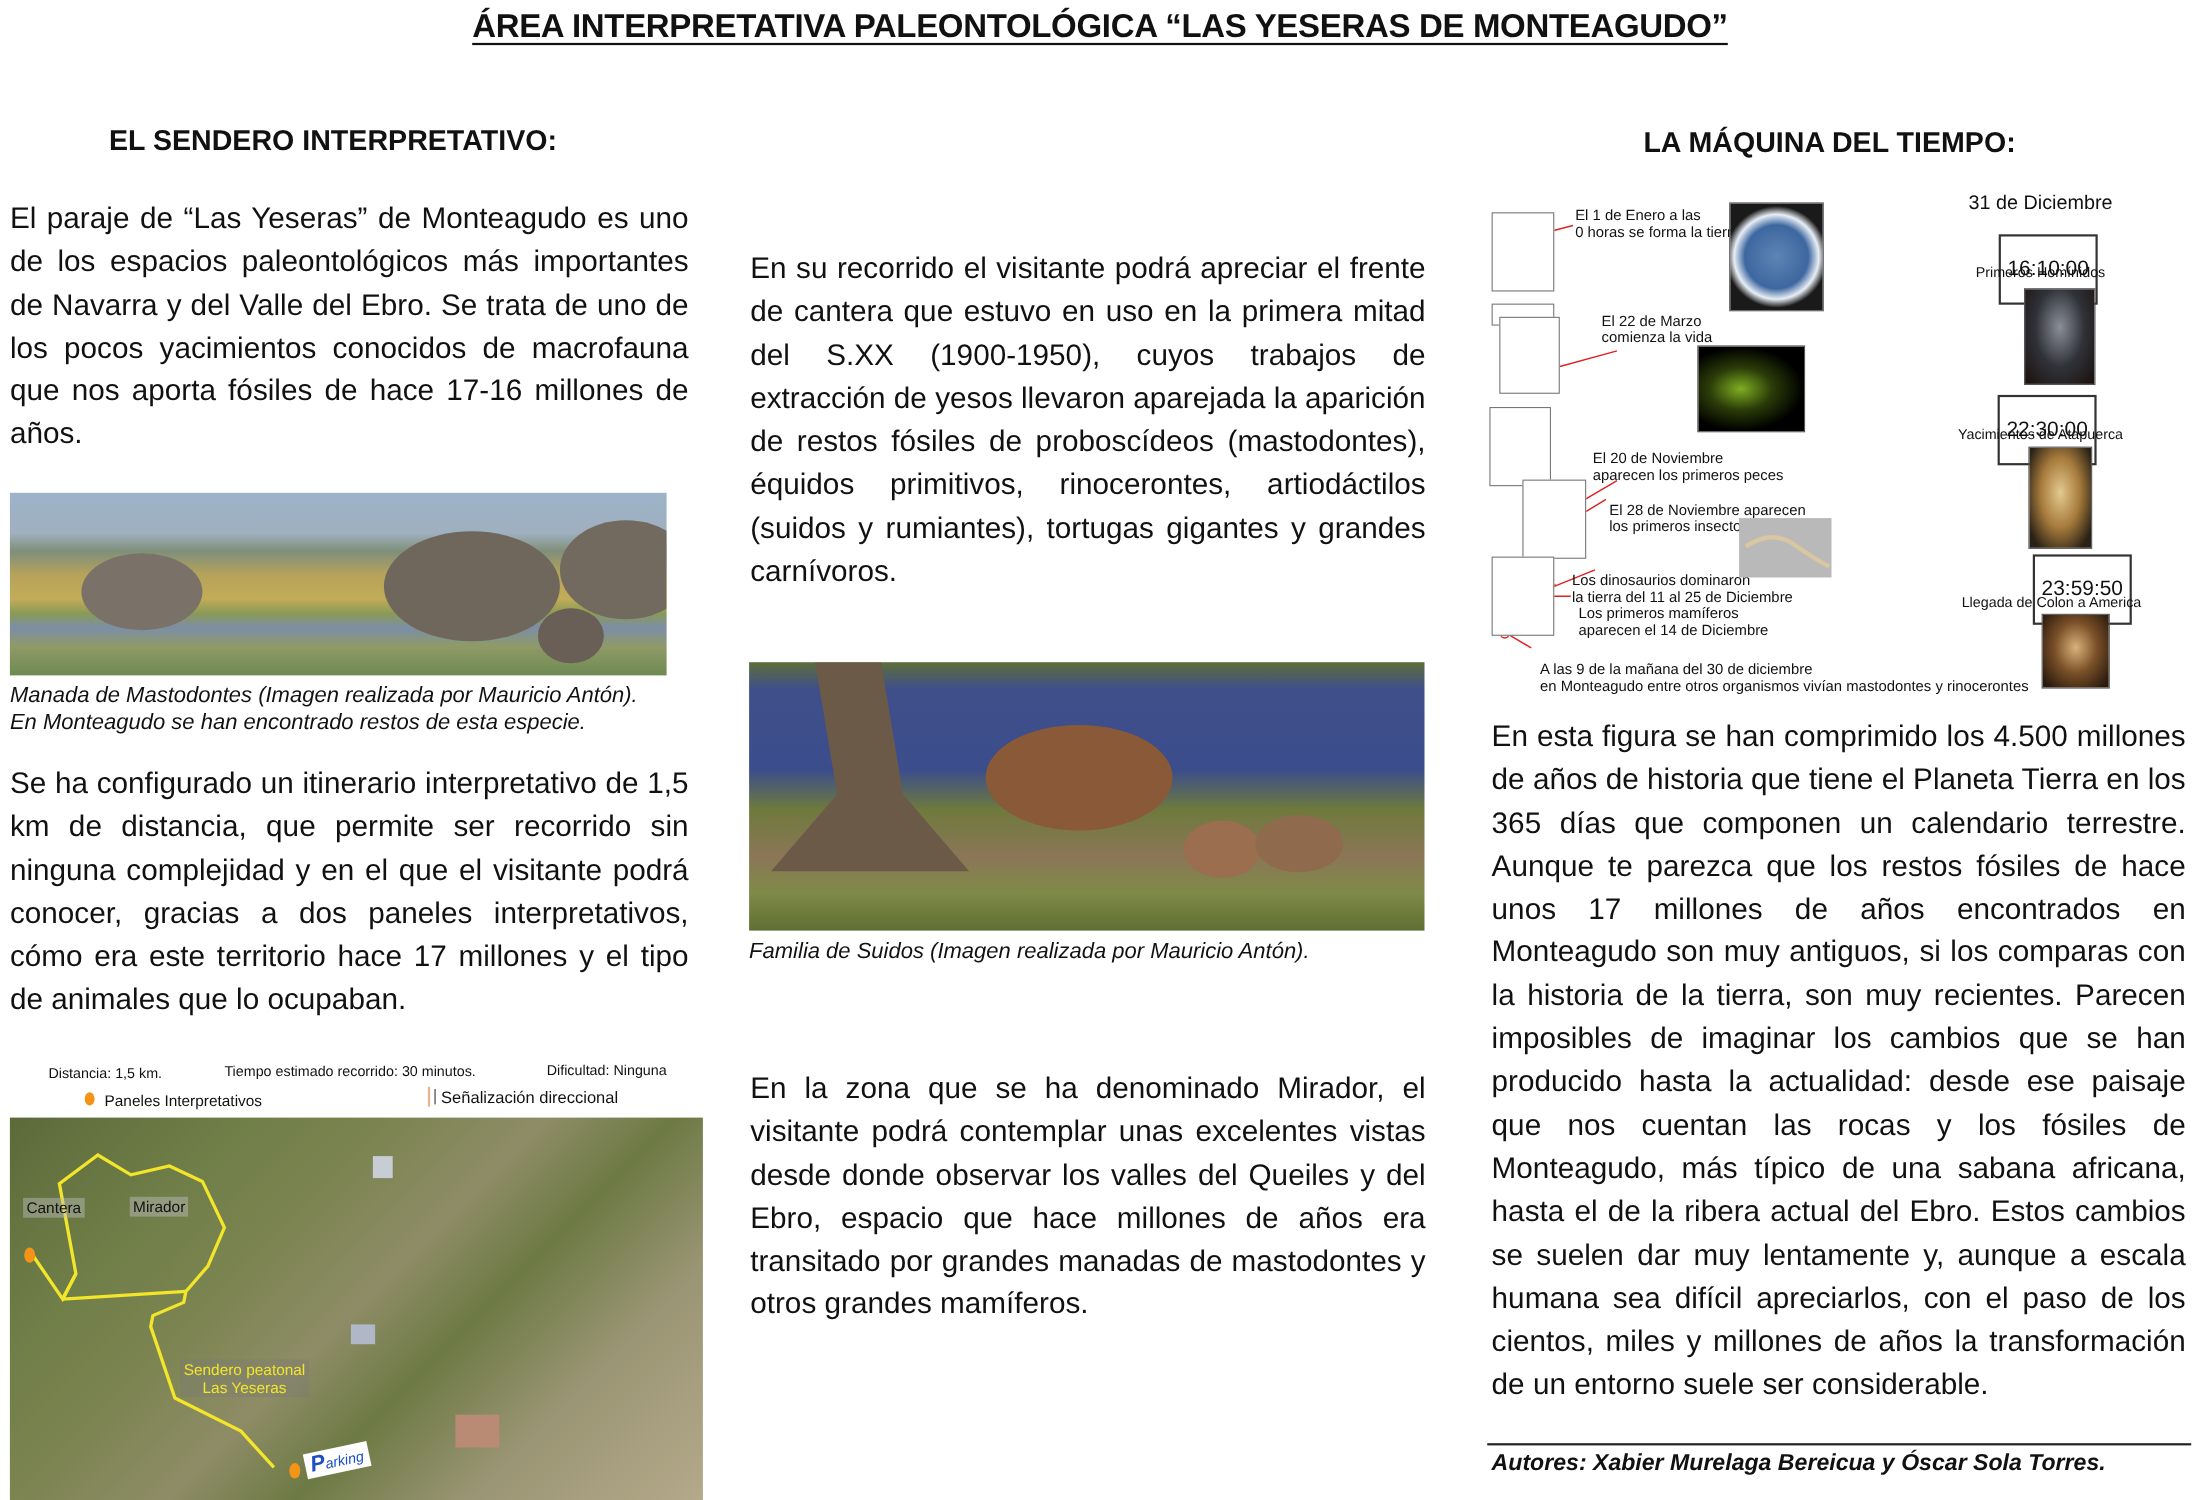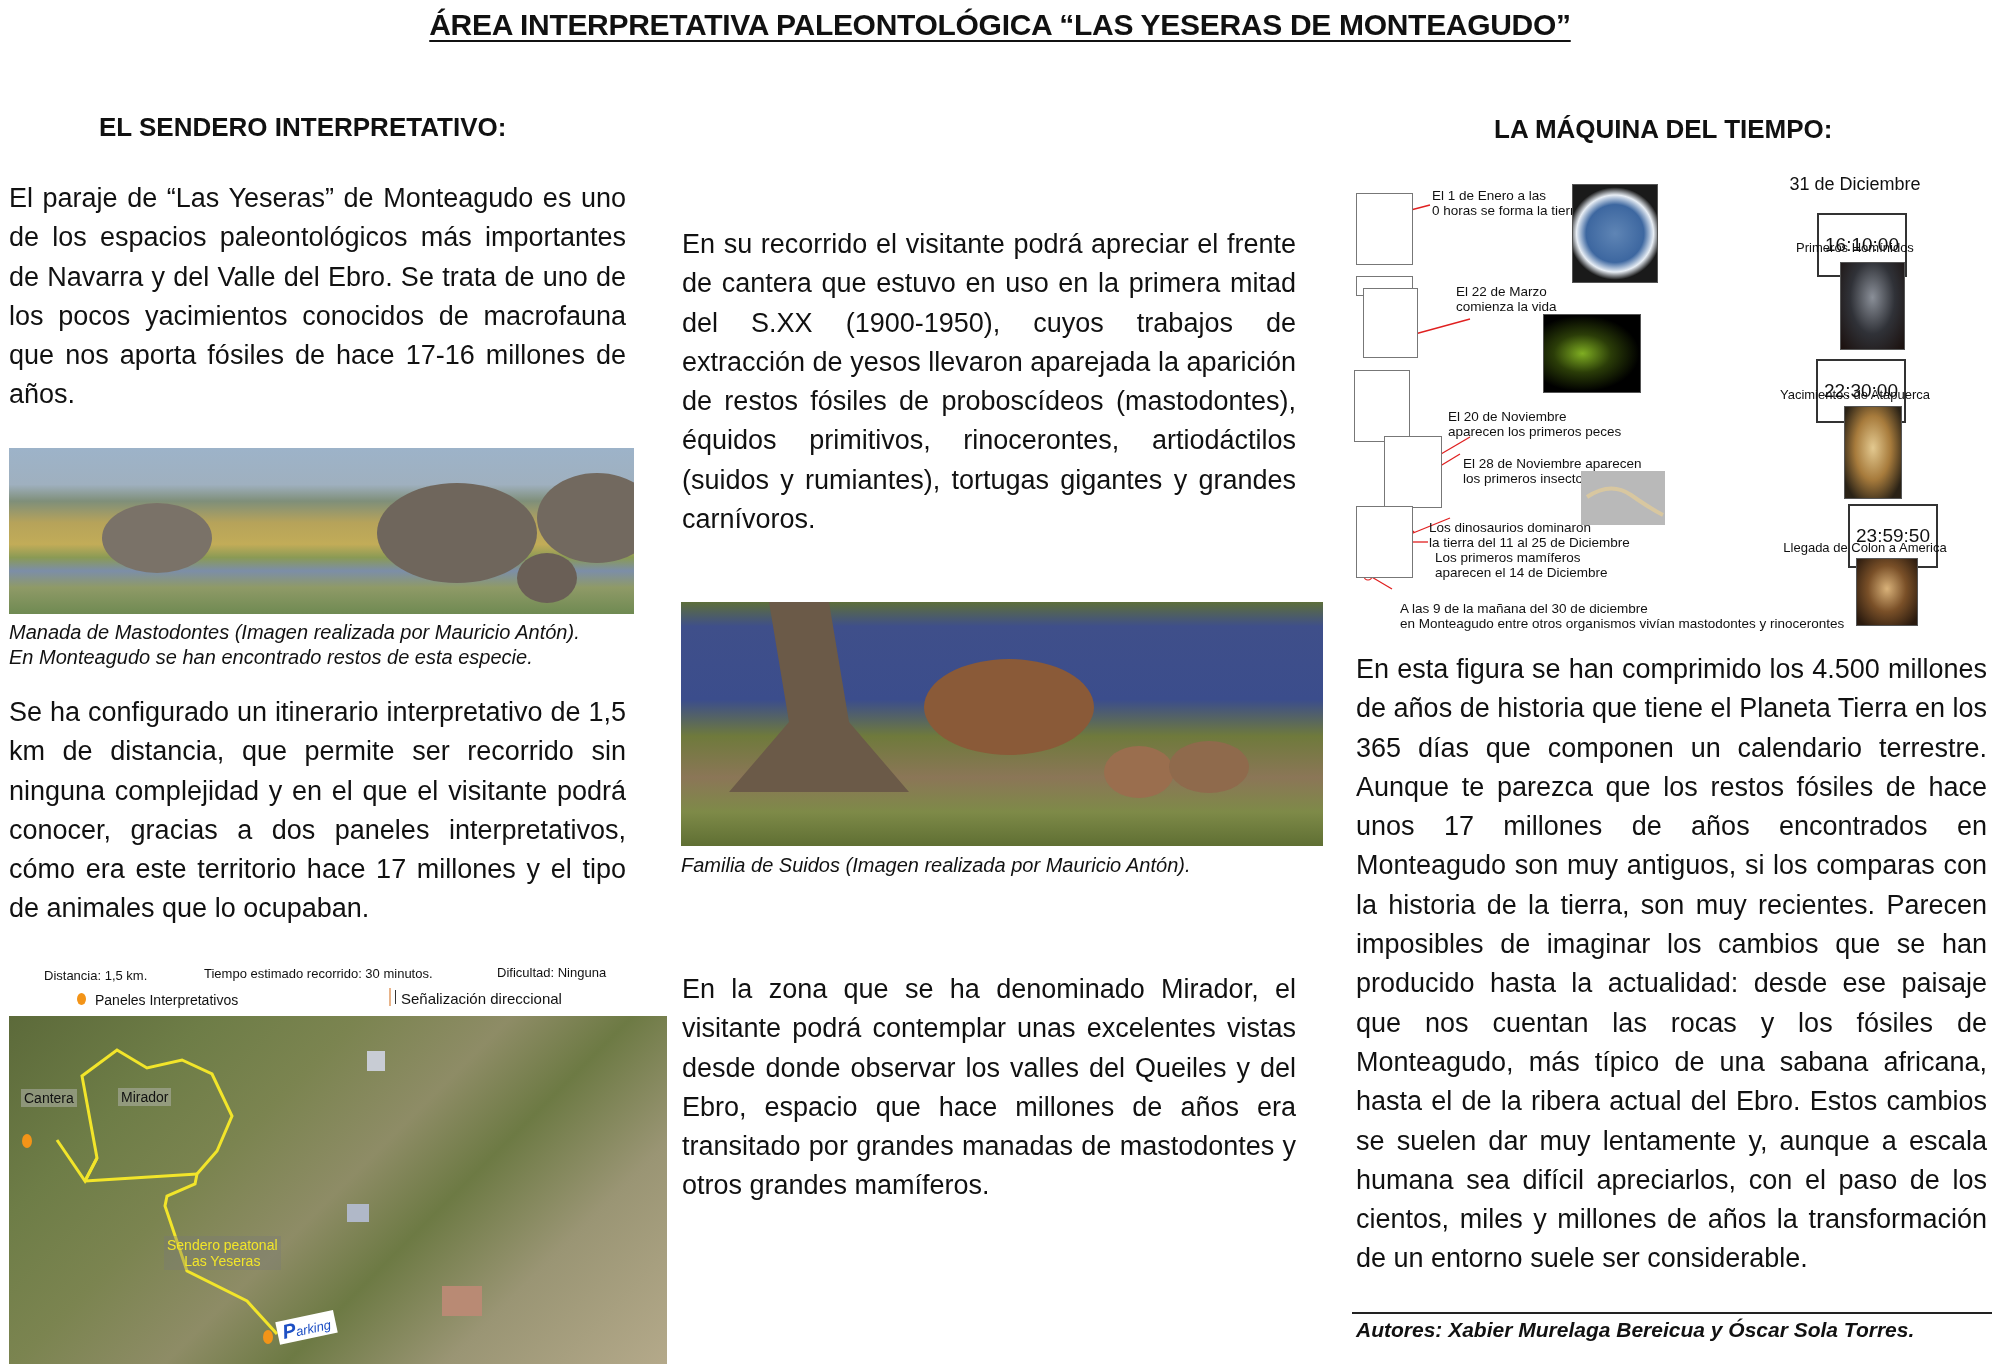--- a/index.html
+++ b/index.html
@@ -5,21 +5,21 @@
   html, body { margin: 0; padding: 0; background: #ffffff; }
   body { width: 2000px; height: 1364px; position: relative; overflow: hidden;
          font-family: "Liberation Sans", sans-serif; color: #111; }
   .abs { position: absolute; }
   .title { left: 0; width: 2000px; top: 8px; text-align: center; font-weight: bold;
            font-size: 30px; letter-spacing: -0.3px; }
   .title span { text-decoration: underline; text-underline-offset: 5px; text-decoration-thickness: 2px; }
   .h2 { font-weight: bold; font-size: 26px; }
   .para { font-size: 27px; line-height: 39.3px; text-align: justify; }
   .caption { font-size: 20px; font-style: italic; line-height: 25px; }
-  .img { overflow: hidden; padding-left: 28px; }
+  .img { overflow: hidden; }
 
   
   .mastodon { left: 9px; top: 448px; width: 597px; height: 166px;
     background: linear-gradient(180deg,#9db3c9 0%,#9fb0bf 22%,#7f8f7a 32%,#b6a35a 45%,#c2ac58 58%,#8a9a55 66%,#7c8ea8 74%,#8f9a67 84%,#6f8a52 100%); }
   
   .suidos { left: 681px; top: 602px; width: 614px; height: 244px;
     background: linear-gradient(180deg,#5d6e3a 0%,#3f4f8a 10%,#3b4d8c 40%,#6f7a3c 55%,#8b7657 72%,#7e8a48 86%,#5f6f33 100%); }
   
   .map-wrap { left: 9px; top: 936px; width: 630px; height: 428px; }
   .map-title { left: 0; top: 0; width: 630px; text-align: center; font-weight: bold; font-size: 21px; letter-spacing: -0.3px; }

